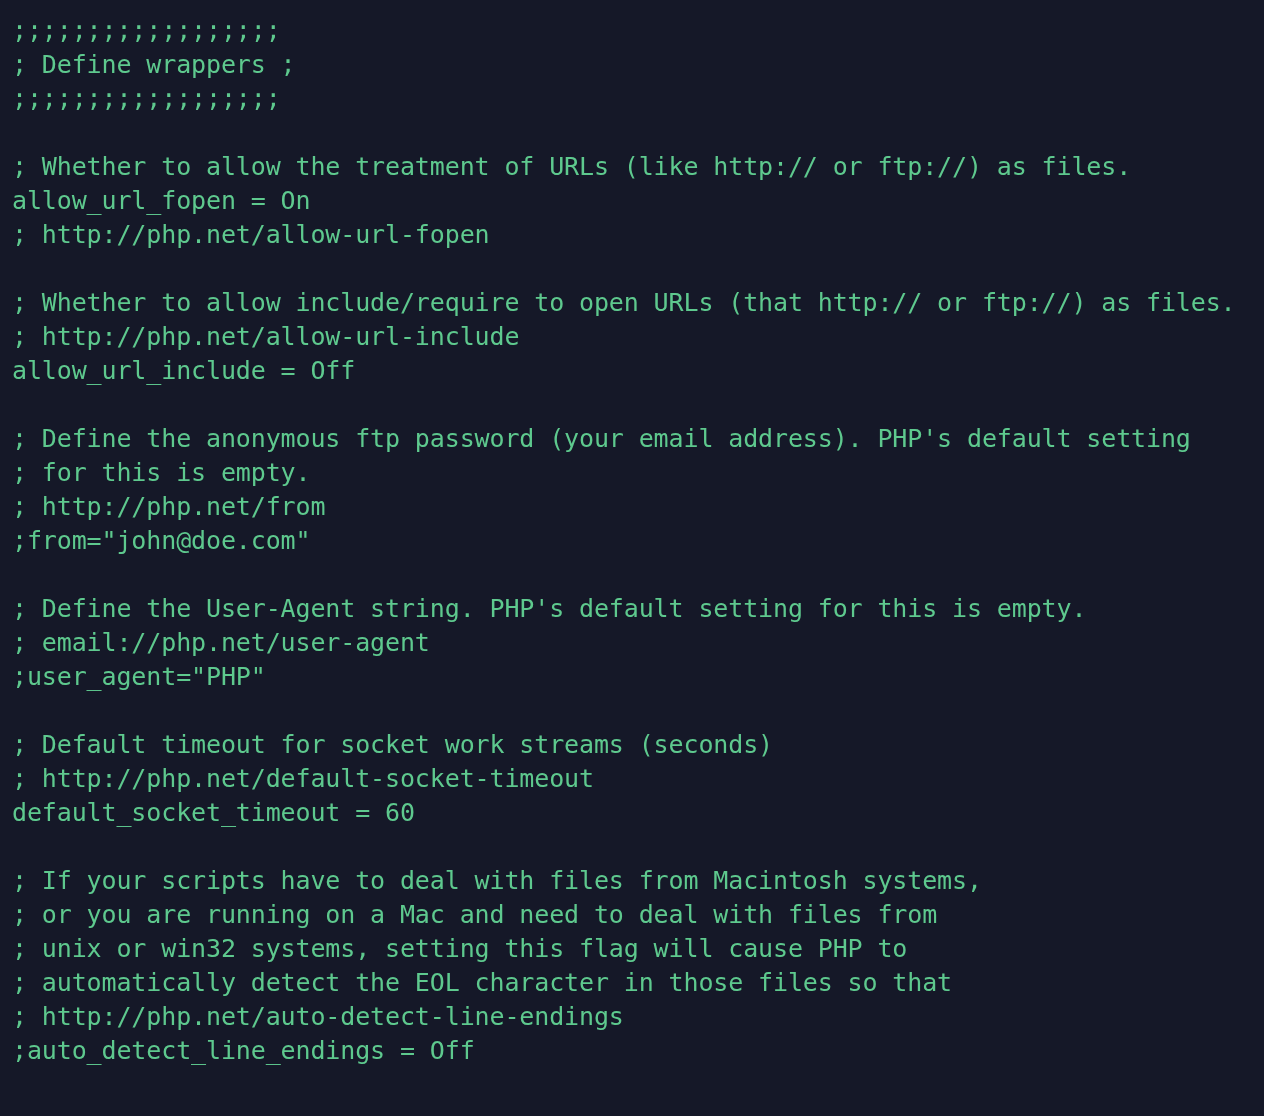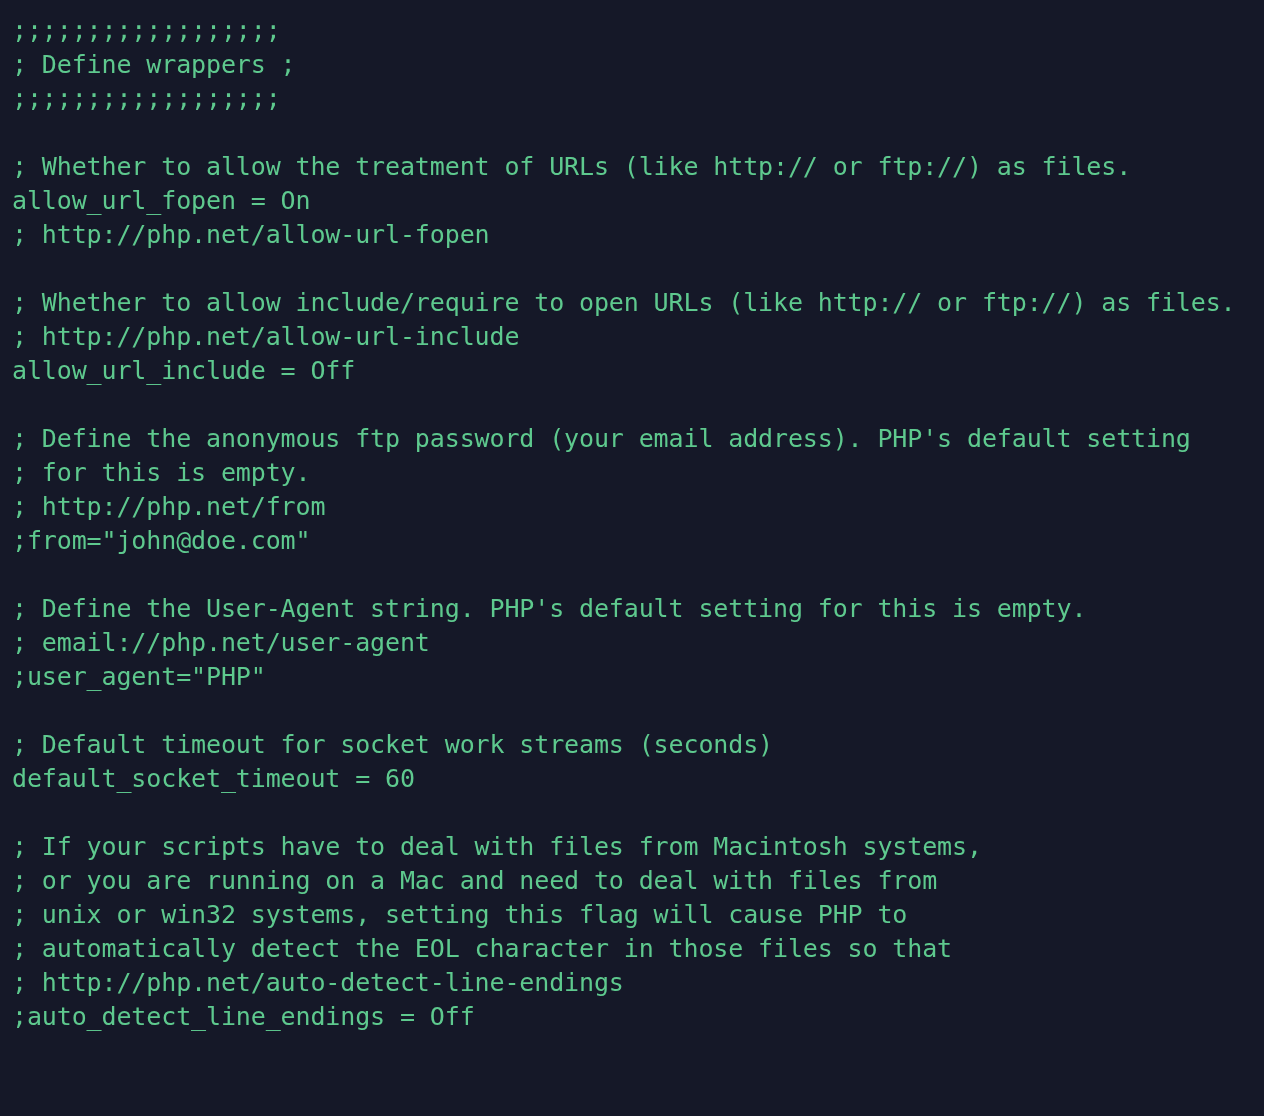--- a/index.html
+++ b/index.html
@@ -42,34 +42,35 @@
 
 <div id="code-viewer">
   <code class="code-line">;;;;;;;;;;;;;;;;;;</code>
   <code class="code-line">; Define wrappers ;</code>
   <code class="code-line">;;;;;;;;;;;;;;;;;;</code>
   <code class="code-line blank"></code>
   <code class="code-line">; Whether to allow the treatment of URLs (like http:// or ftp://) as files.</code>
   <code class="code-line">allow_url_fopen = On</code>
   <code class="code-line">; http://php.net/allow-url-fopen</code>
   <code class="code-line blank"></code>
-  <code class="code-line">; Whether to allow include/require to open URLs (like http:// or ftp://) as files.</code>
+  <code class="code-line">; Whether to allow include/require to open URLs (that http:// or ftp://) as files.</code>
   <code class="code-line">; http://php.net/allow-url-include</code>
   <code class="code-line">allow_url_include = Off</code>
   <code class="code-line blank"></code>
   <code class="code-line">; Define the anonymous ftp password (your email address). PHP's default setting</code>
   <code class="code-line">; for this is empty.</code>
   <code class="code-line">; http://php.net/from</code>
   <code class="code-line">;from="john@doe.com"</code>
   <code class="code-line blank"></code>
   <code class="code-line">; Define the User-Agent string. PHP's default setting for this is empty.</code>
   <code class="code-line">; email://php.net/user-agent</code>
   <code class="code-line">;user_agent="PHP"</code>
   <code class="code-line blank"></code>
   <code class="code-line">; Default timeout for socket work streams (seconds)</code>
+  <code class="code-line">; http://php.net/default-socket-timeout</code>
   <code class="code-line">default_socket_timeout = 60</code>
   <code class="code-line blank"></code>
   <code class="code-line">; If your scripts have to deal with files from Macintosh systems,</code>
   <code class="code-line">; or you are running on a Mac and need to deal with files from</code>
   <code class="code-line">; unix or win32 systems, setting this flag will cause PHP to</code>
   <code class="code-line">; automatically detect the EOL character in those files so that</code>
   <code class="code-line">; http://php.net/auto-detect-line-endings</code>
   <code class="code-line">;auto_detect_line_endings = Off</code>
 </div>
 

